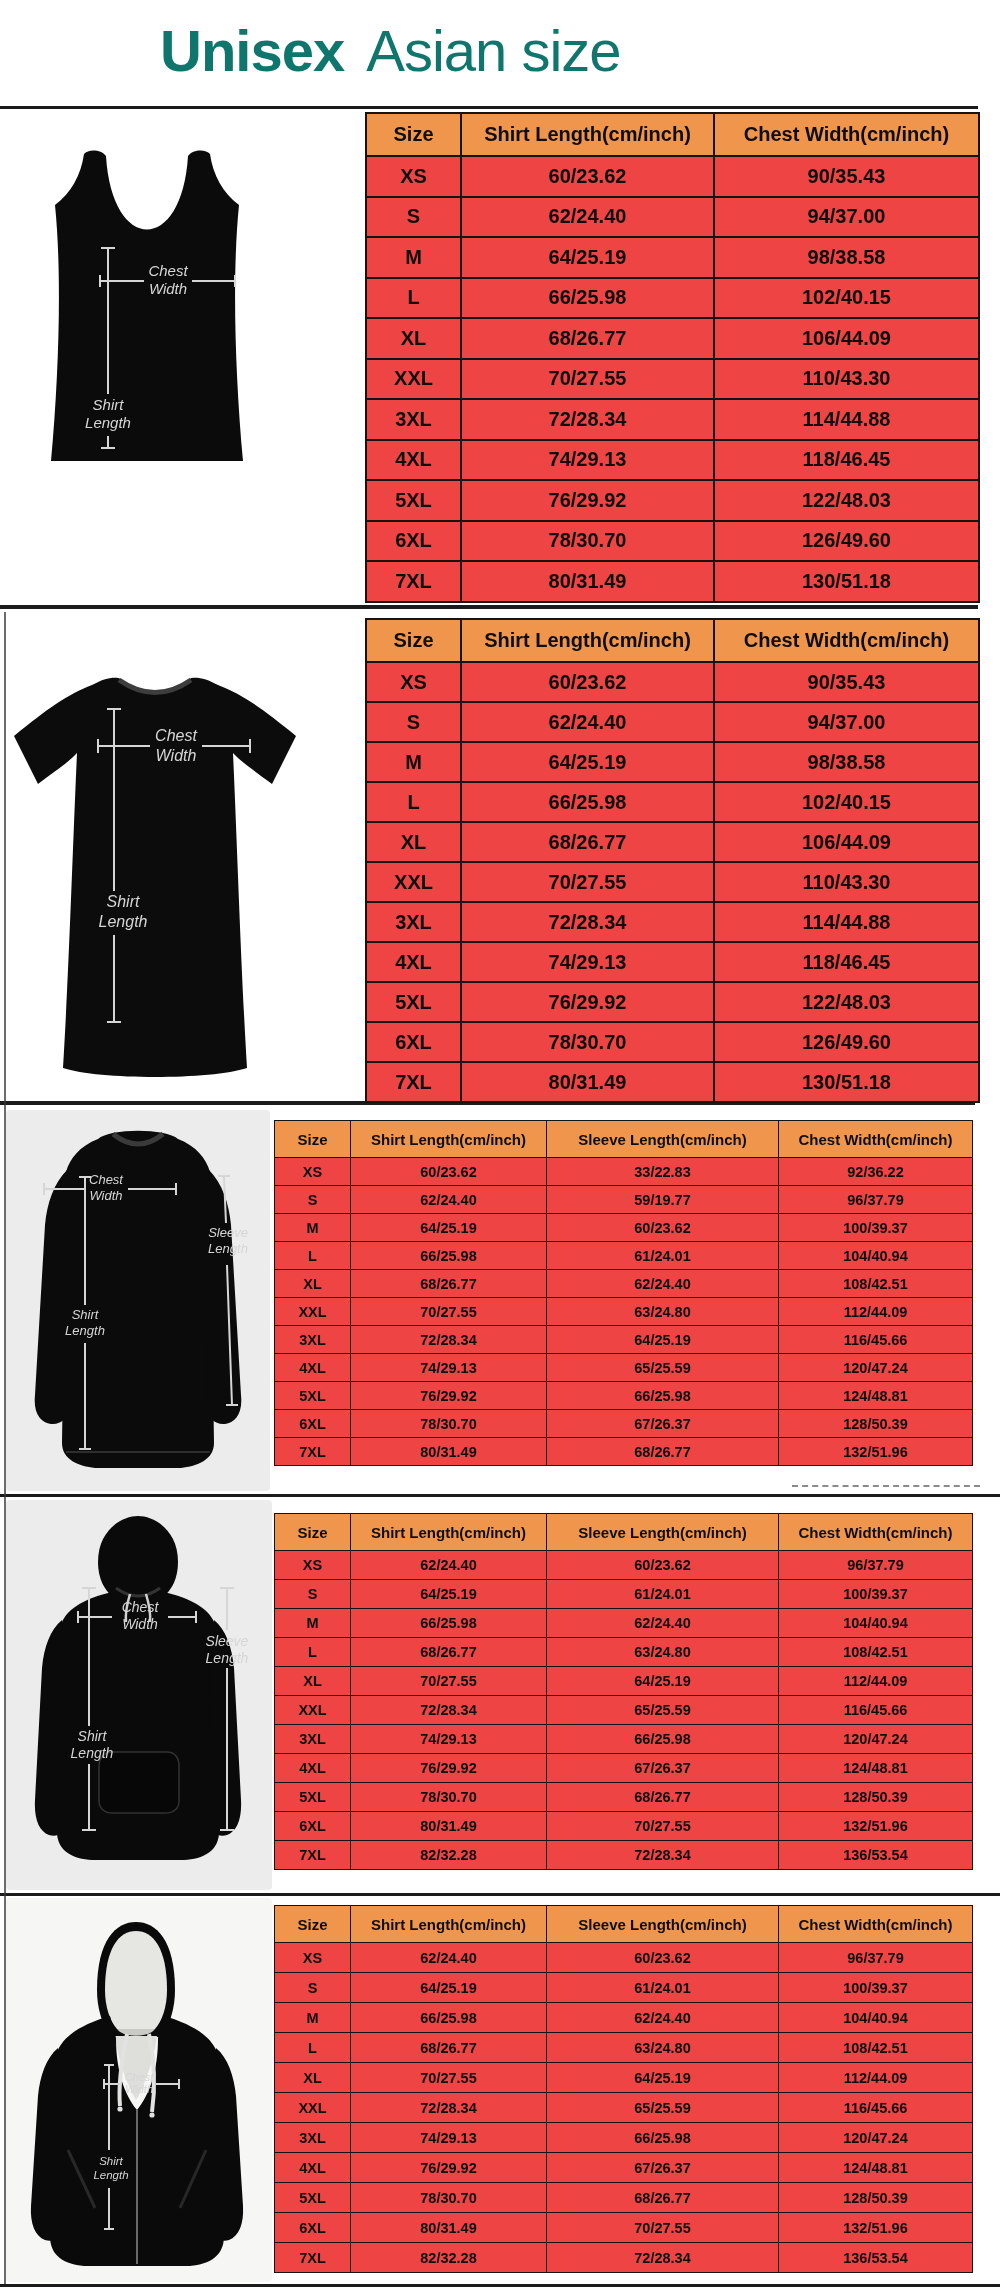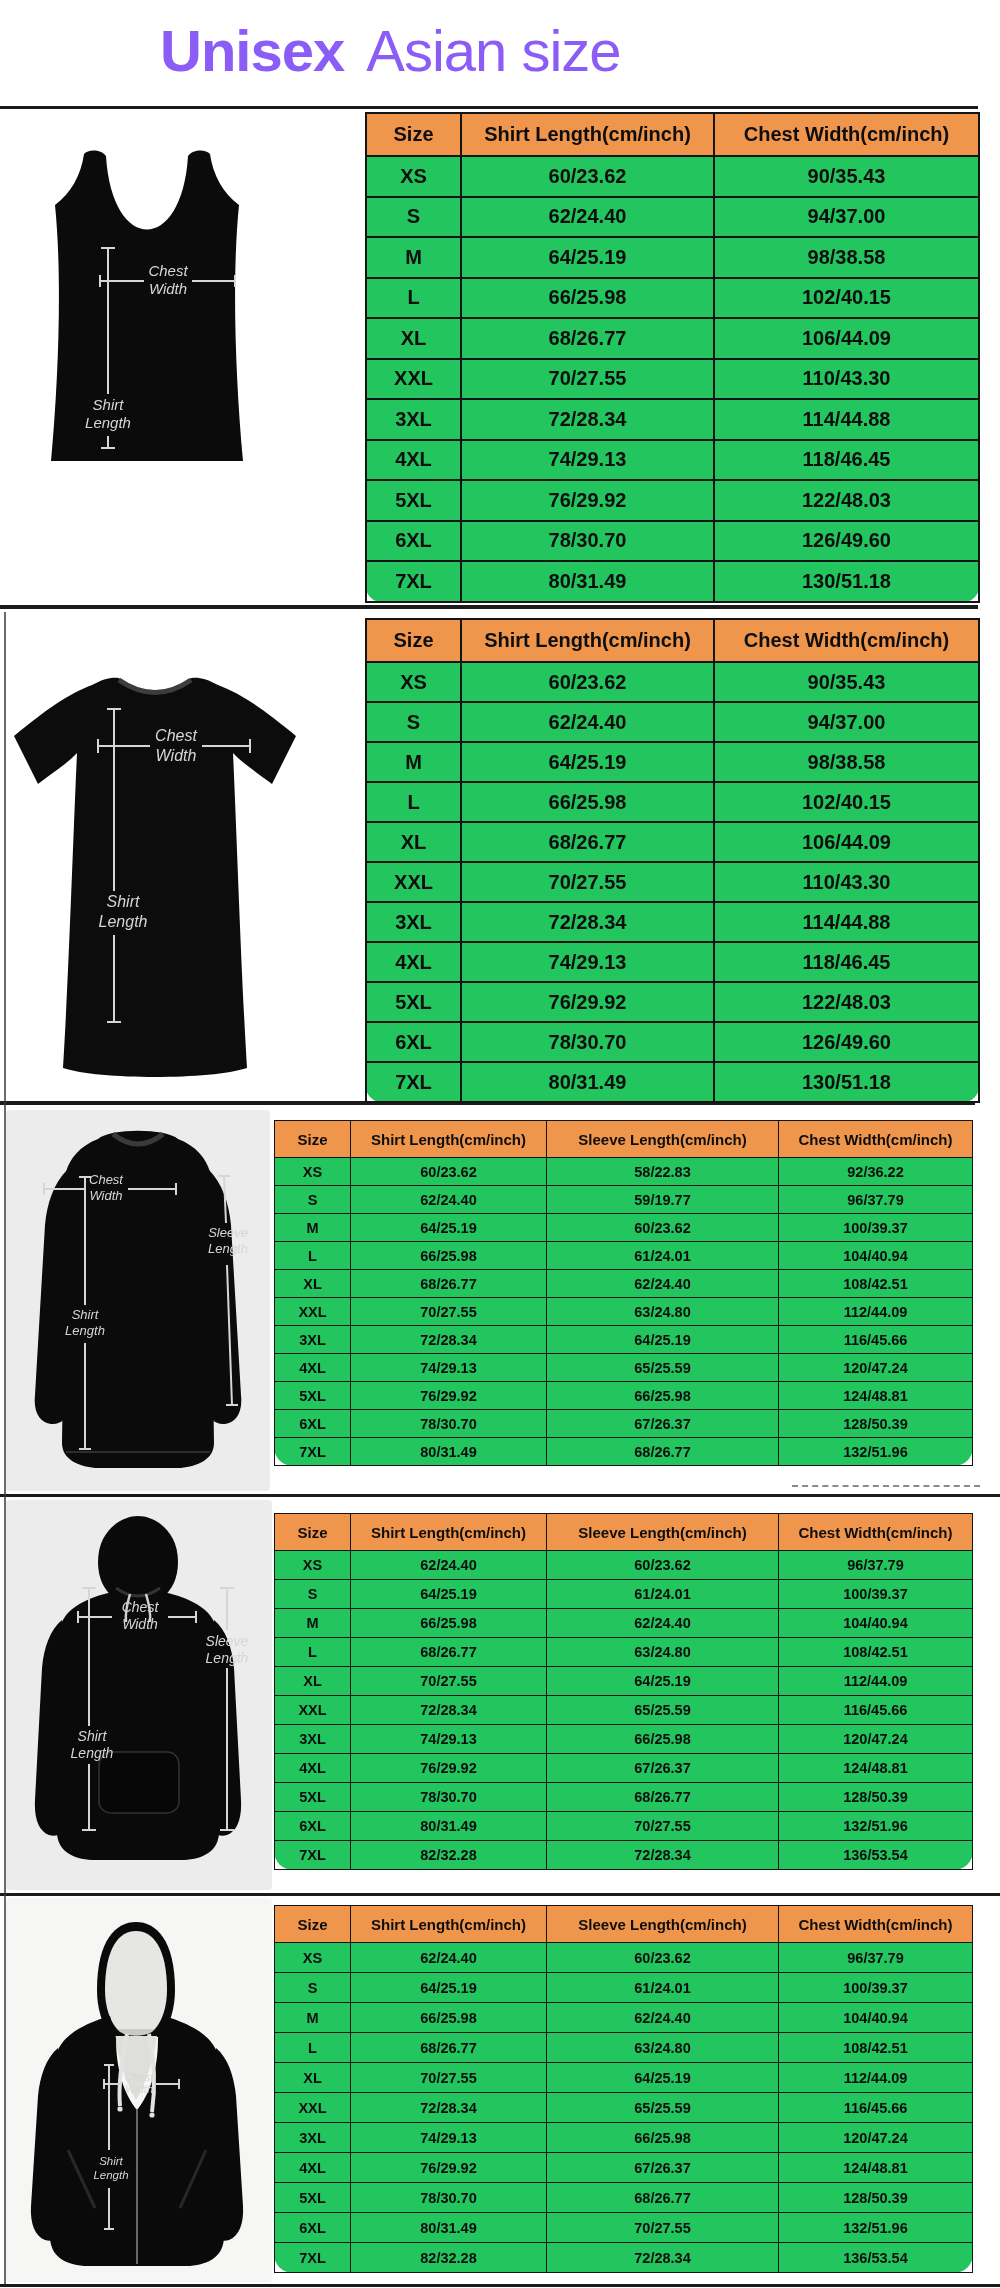--- a/index.html
+++ b/index.html
@@ -1,30 +1,30 @@
 <!DOCTYPE html>
 <html><head>
 <meta charset="utf-8">
 <style>
   html,body{margin:0;padding:0;background:#fff;}
   .page{position:relative;width:1000px;height:2288px;background:#ffffff;overflow:hidden;
         font-family:"Liberation Sans",sans-serif;}
-  .title{position:absolute;left:160px;top:8px;font-size:58px;line-height:86px;color:#8b5cf6;
+  .title{position:absolute;left:160px;top:8px;font-size:58px;line-height:86px;color:#0f766e;
          letter-spacing:-1px;white-space:nowrap;}
   .title .t-bold{font-weight:700;}
   .title .t-reg{font-weight:400;margin-left:22px;}
   .divider{position:absolute;background:#1b1b1b;}
   .leftframe{position:absolute;left:4px;top:612px;width:2px;height:1672px;background:#3a3a3a;opacity:.75;}
   .dotted{position:absolute;left:792px;top:1485px;width:188px;border-top:2px dashed #5a5a5a;opacity:.7;}
   .photo-bg{position:absolute;background:#ececec;border-radius:4px;}
   .garment{position:absolute;font-style:italic;}
   .garment svg{display:block;width:100%;height:100%;}
   .mlabel{fill:#d6d6d6;font-family:"Liberation Sans",sans-serif;}
   .mline{stroke:#d6d6d6;stroke-width:2;fill:none;}
-  table.tbl{position:absolute;border-collapse:collapse;table-layout:fixed;background:#22c55e;border-radius:19px;}
+  table.tbl{position:absolute;border-collapse:collapse;table-layout:fixed;background:#ef4444;}
   .tbl th{background:#F0964C;color:#4a2106;font-weight:700;}
   .tbl th,.tbl td{text-align:center;vertical-align:middle;padding:0;
                   font-family:"Liberation Sans",sans-serif;color:#0e0e0e;font-weight:700;}
   .tbl-a th,.tbl-a td{border:2px solid #141414;}
   .tbl-b th,.tbl-b td{border:1.5px solid #141414;}
   .tbl-a{left:365px;width:613px;font-size:20px;}
   .tbl-b{left:274px;width:698px;font-size:14.5px;}
   .tbl-b th{font-size:15px;}
   .tbl-a th{height:41px;}
   #table-0{top:112px;} #table-0 td{height:38.5px;}
@@ -319,21 +319,21 @@
           <th>Size</th>
           <th>Shirt Length(cm/inch)</th>
           <th>Sleeve Length(cm/inch)</th>
           <th>Chest Width(cm/inch)</th>
         </tr>
       </thead>
       <tbody>
         <tr>
           <td>XS</td>
           <td>60/23.62</td>
-          <td>58/22.83</td>
+          <td>33/22.83</td>
           <td>92/36.22</td>
         </tr>
         <tr>
           <td>S</td>
           <td>62/24.40</td>
           <td>59/19.77</td>
           <td>96/37.79</td>
         </tr>
         <tr>
           <td>M</td>

